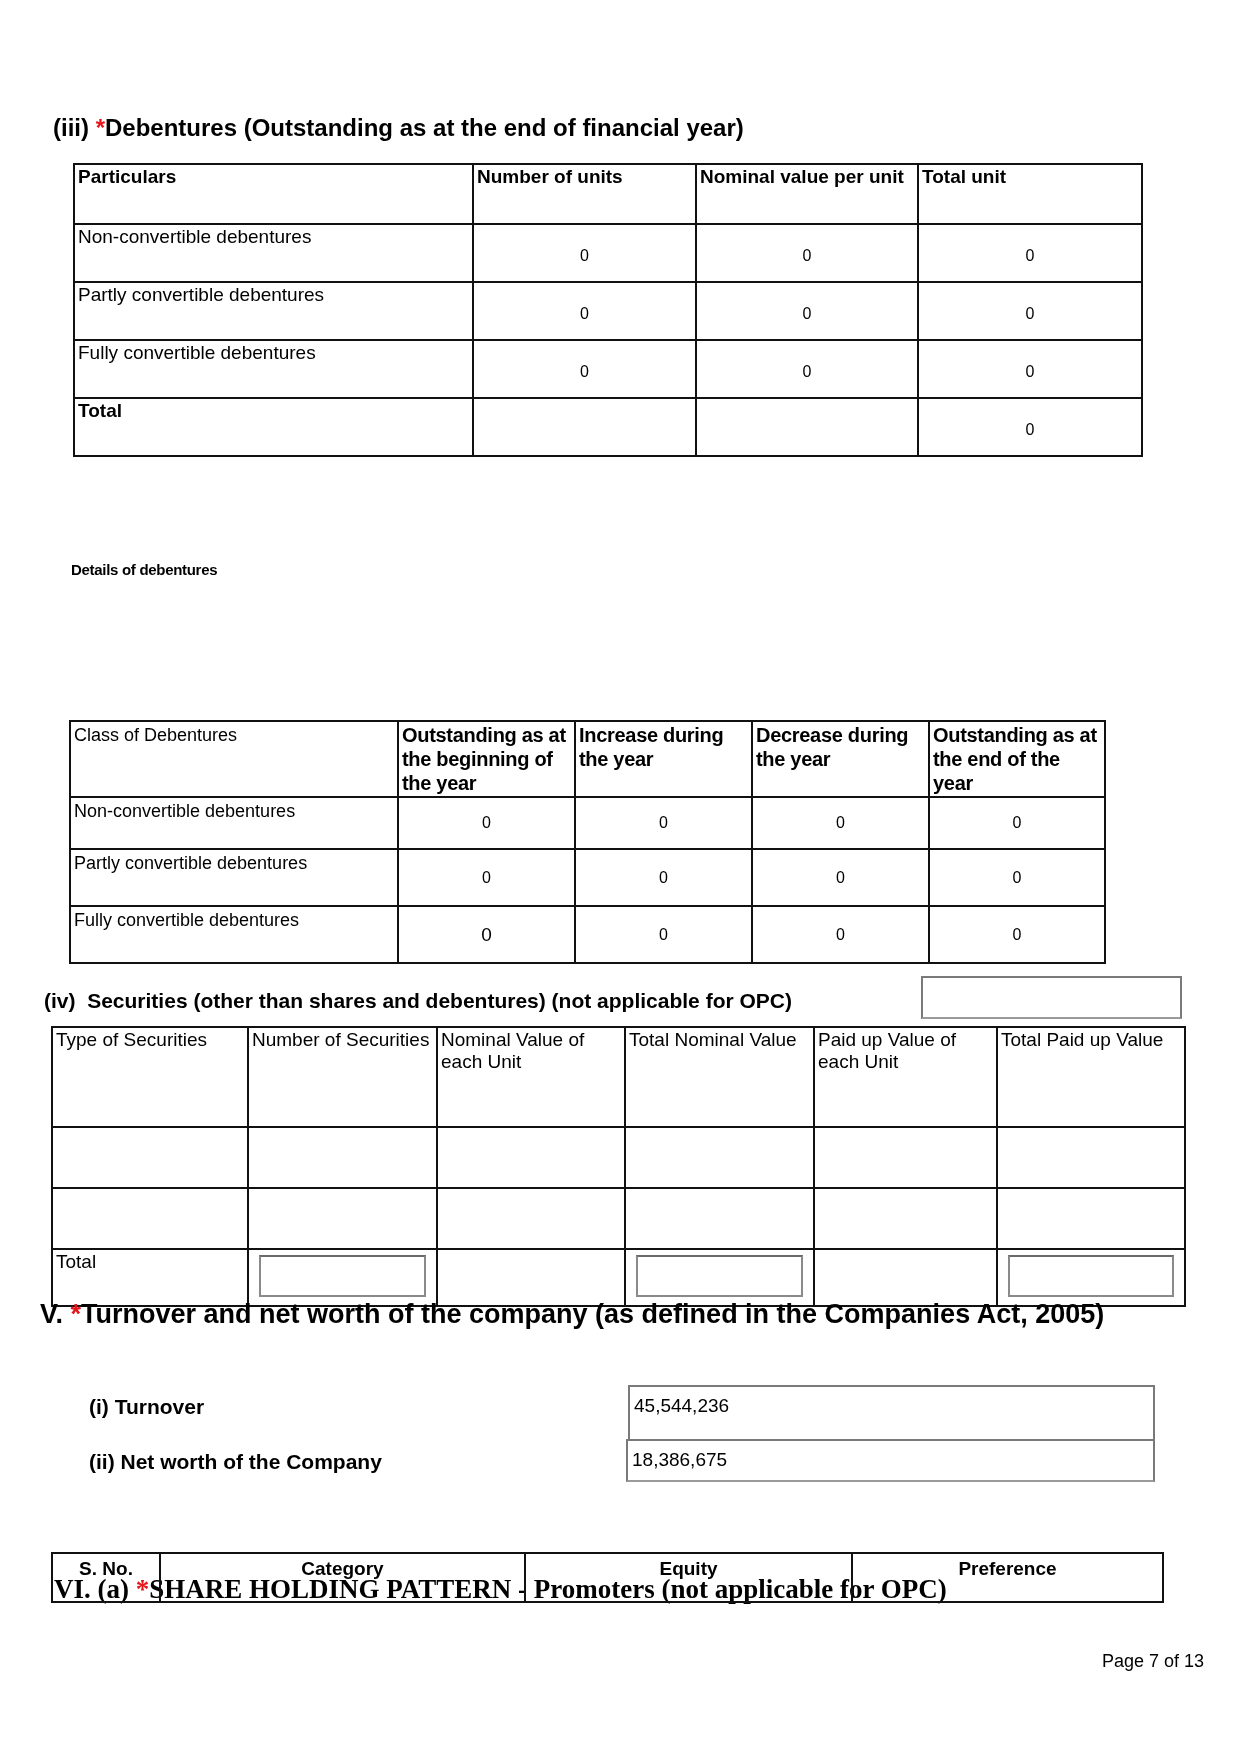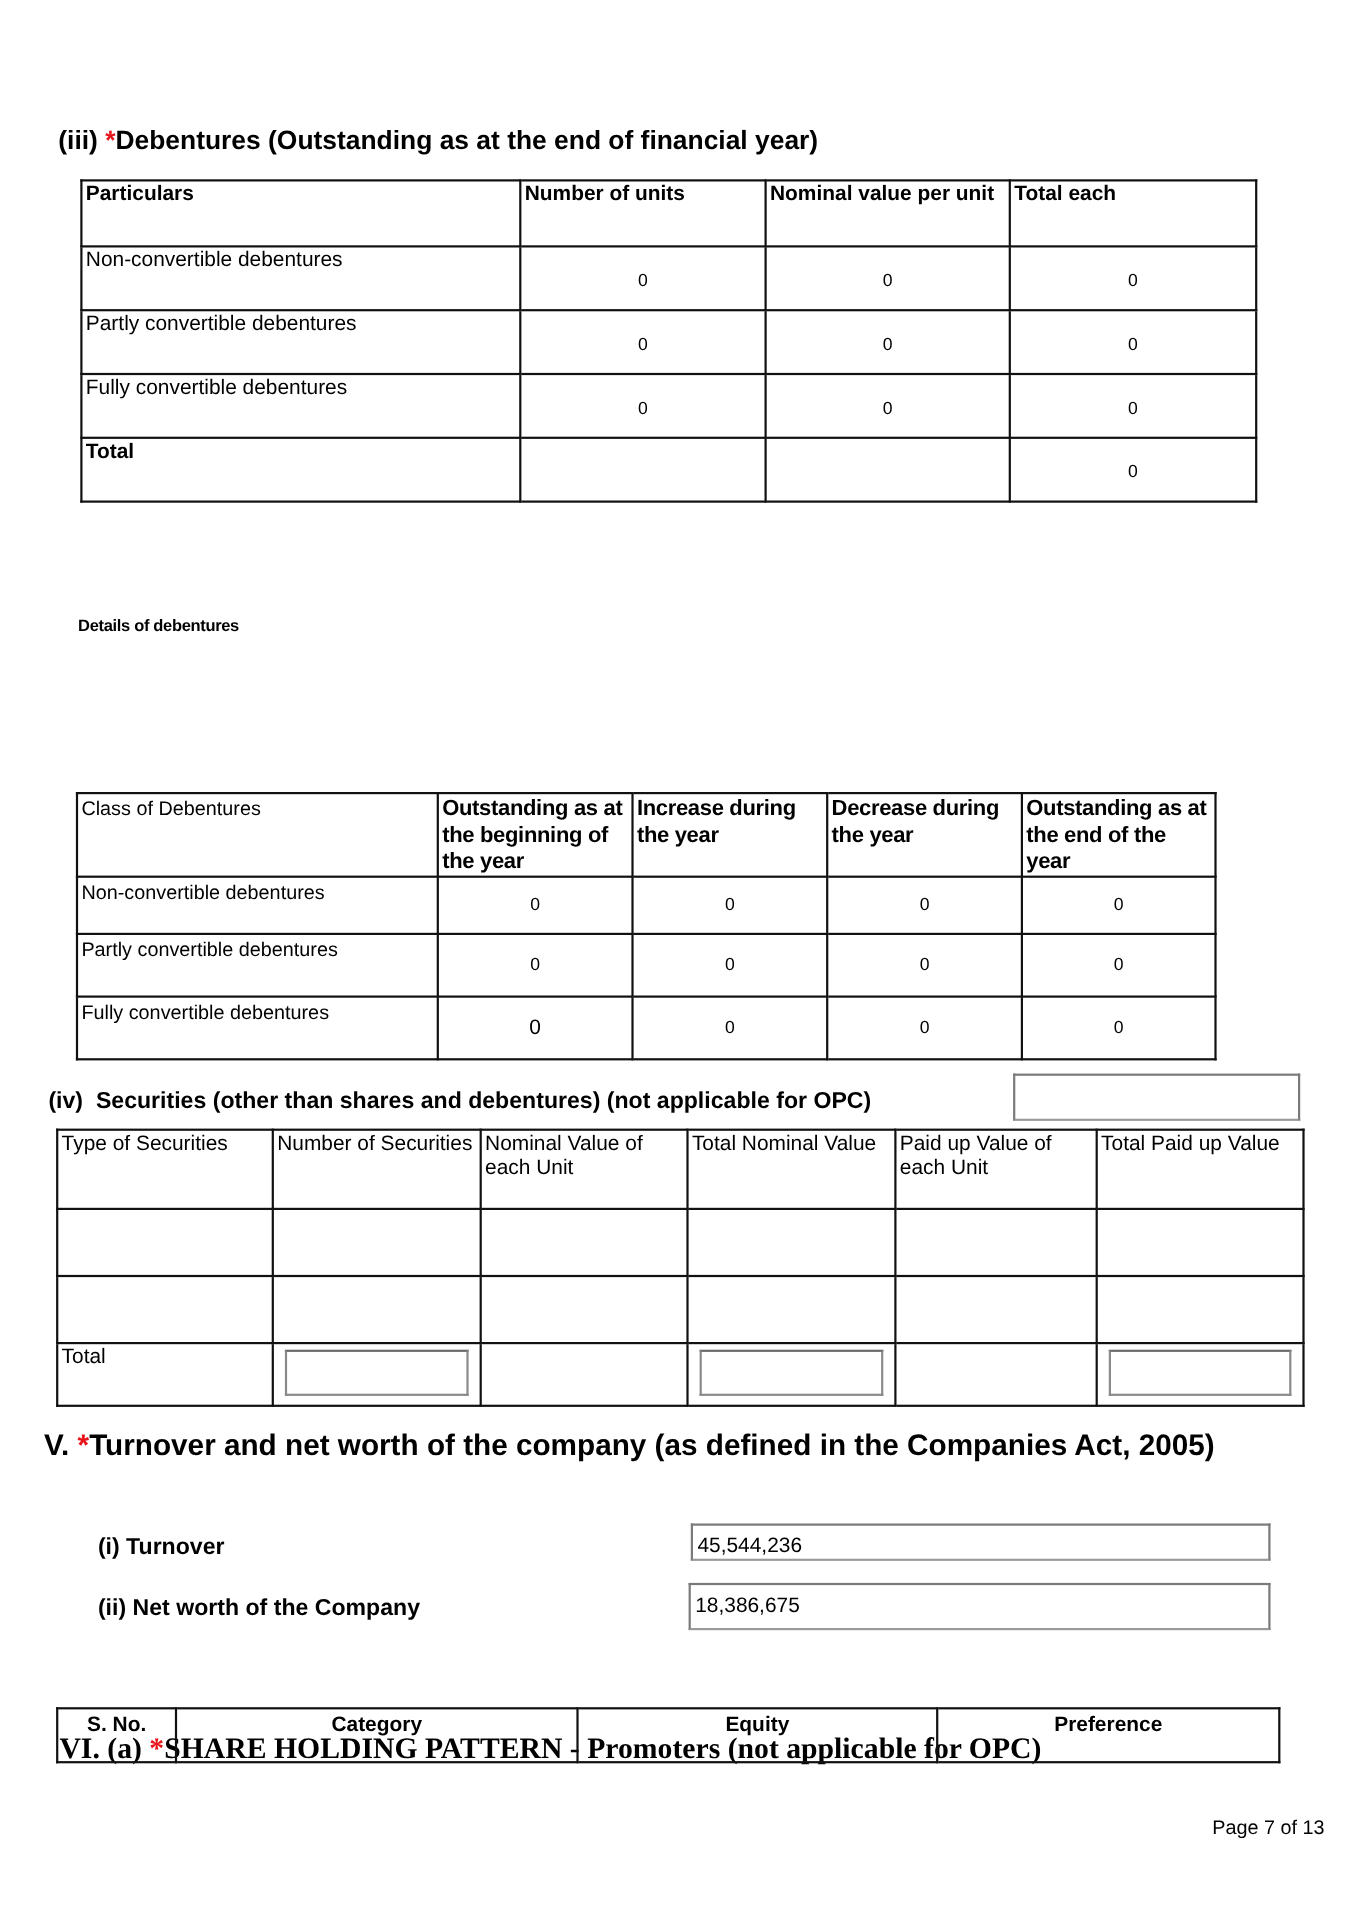--- a/index.html
+++ b/index.html
@@ -26,21 +26,21 @@
   #t2 td.hc { font-family: "Liberation Sans Narrow", "Liberation Sans", sans-serif; font-weight: bold; font-size: 20px; letter-spacing: -0.3px; }
   #t2 td.rl { font-weight: normal; font-size: 18px; }
   #t2 tr.h { height: 74px; }
   #t2 tr.r1 { height: 52px; }
   #t2 tr.r2 { height: 57px; }
   #t2 tr.r3 { height: 57px; }
 
   
   #t3 { left: 51px; top: 1026px; width: 1133px; font-size: 19px; }
   #t3 td { line-height: 22px; }
-  #t3 tr.h { height: 72px; }
+  #t3 tr.h { height: 100px; }
   #t3 tr.r { height: 61px; }
   #t3 tr.tot { height: 57px; }
   .inbox { display: block; margin: 4px auto 0 auto; width: 92%; height: 42px; border: 2px solid #8a8a8a; border-top-color: #6a6a6a; box-sizing: border-box; background: #fff; }
 
   
   #t4 { left: 51px; top: 1552px; width: 1111px; font-size: 19px; }
   #t4 td { text-align: center; font-weight: bold; padding-top: 4px; }
   #t4 tr { height: 49px; margin-left: 24px; }
 
   .field { position: absolute; border: 2px solid #7a7a7a; border-bottom-color: #9a9a9a; box-sizing: border-box; background: #fff; font-size: 19px; padding: 8px 4px; line-height: 22px; }
@@ -57,21 +57,21 @@
       <col style="width:399px">
       <col style="width:223px">
       <col style="width:222px">
       <col style="width:224px">
     </colgroup>
   <tbody>
       <tr class="h">
     <td style="font-weight:bold">Particulars</td>
     <td style="font-weight:bold">Number of units</td>
     <td style="font-weight:bold">Nominal value per unit</td>
-    <td style="font-weight:bold">Total each</td>
+    <td style="font-weight:bold">Total unit</td>
   </tr>
   <tr class="r">
     <td>Non-convertible debentures</td>
     <td class="num">0</td>
     <td class="num">0</td>
     <td class="num">0</td>
   </tr>
   <tr class="r">
     <td>Partly convertible debentures</td>
     <td class="num">0</td>
@@ -187,21 +187,21 @@
         </td>
   </tr>
 </tbody>
   </table>
 
 <div class="abs sec-title" style="left:40px; top:1299px; font-size:27px;">
   <span>V. </span><span class="red">*</span><span>Turnover and net worth of the company (as defined in the Companies Act, 2005)</span>
 </div>
 
 <div class="abs" style="left:89px; top:1395px; font-size:21px; font-weight:bold;">(i) Turnover</div>
-<div class="field" style="left:628px; top:1385px; width:527px; height:34px;">45,544,236</div>
+<div class="field" style="left:628px; top:1385px; width:527px; height:56px;">45,544,236</div>
 
 <div class="abs" style="left:89px; top:1450px; font-size:21px; font-weight:bold;">(ii) Net worth of the Company</div>
 <div class="field" style="left:626px; top:1439px; width:529px; height:43px;">18,386,675</div>
 
 <div class="abs serif-title" style="left:54px; top:1574px; font-size:27px;font-family:Liberation Serif, serif;">
   <span>VI. (a) </span><span class="red">*</span><span>SHARE HOLDING PATTERN - Promoters (not applicable for OPC)</span>
 </div>
 
 <table class="grid" id="t4">
   <colgroup>

